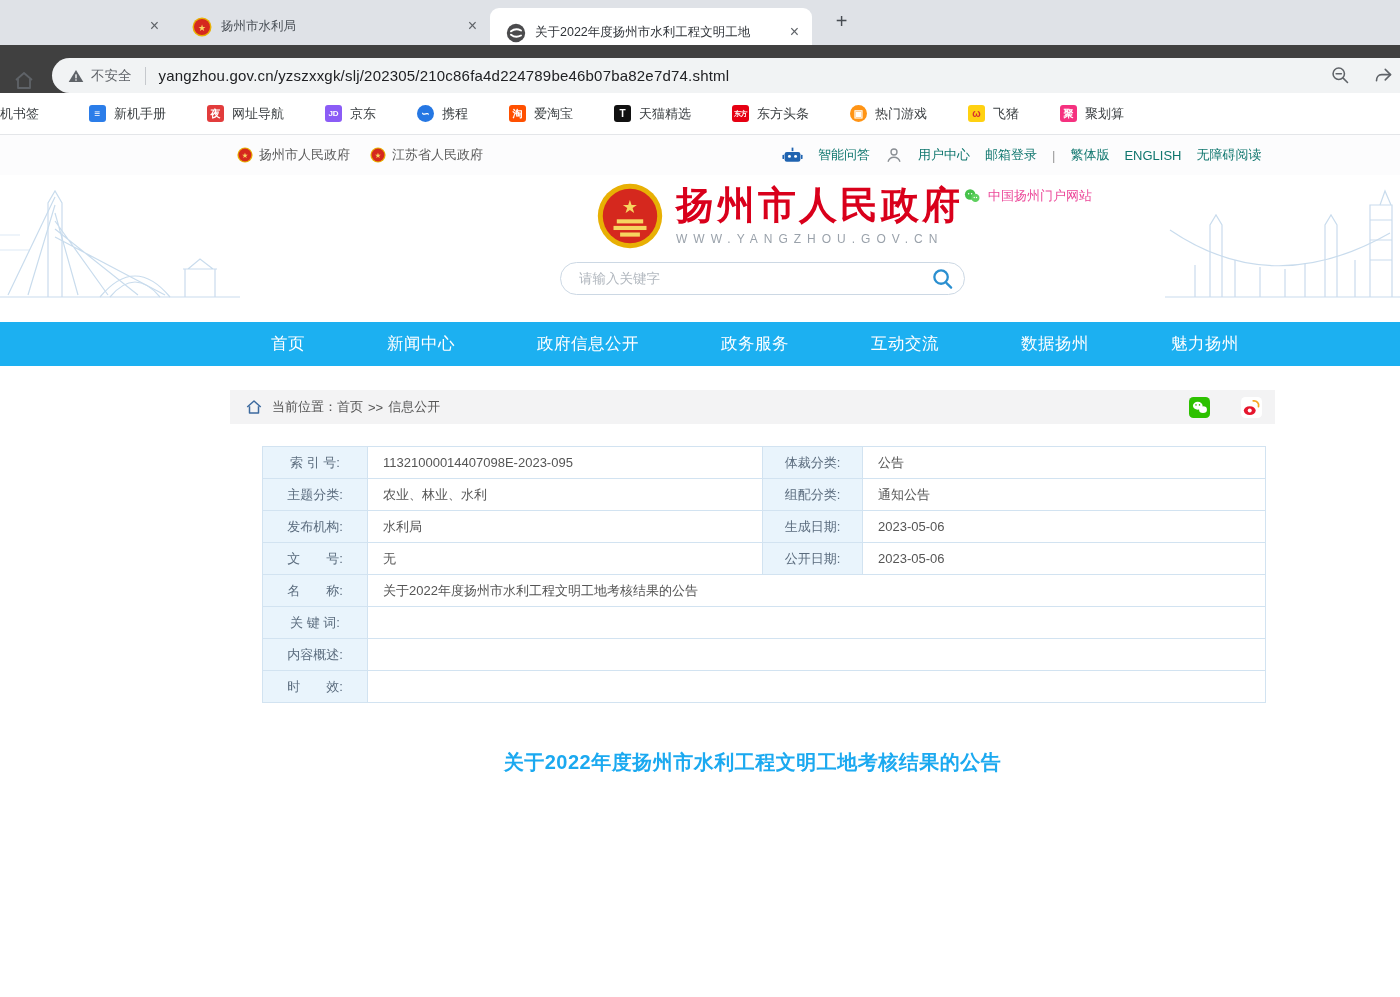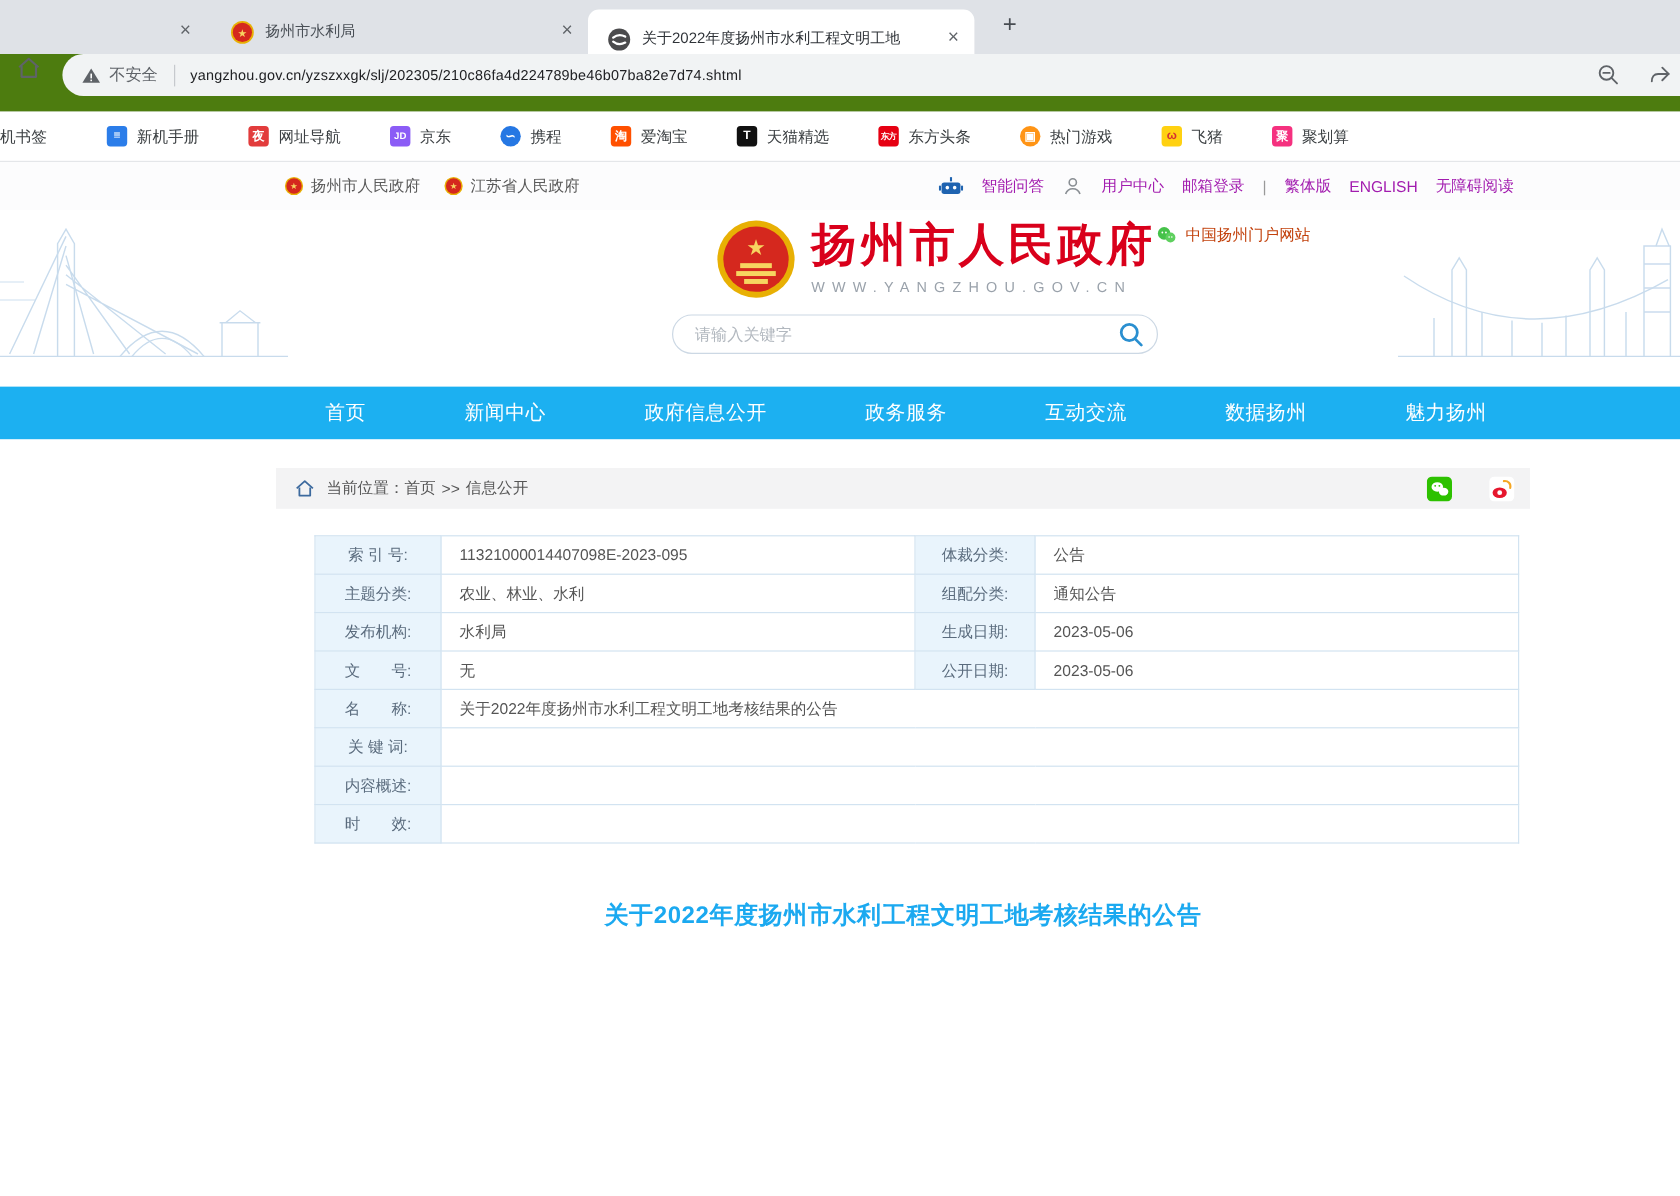--- a/index.html
+++ b/index.html
@@ -16,54 +16,54 @@
   .tab-2 { left:172px; width:318px; padding:0 8px 0 20px; }
   .tab-active { left:490px; width:322px; background:#fff; border-radius:9px 9px 0 0; padding:12px 8px 0 16px; color:#2f3338; }
   .tab .ttl { flex:1; overflow:hidden; white-space:nowrap; position:relative; margin-left:9px; }
   .tab .ttl::after { content:""; position:absolute; right:0; top:0; width:26px; height:100%;
     background:linear-gradient(to right, rgba(223,226,231,0), #dfe2e7); }
   .tab-active .ttl::after { background:linear-gradient(to right, rgba(255,255,255,0), #fff); }
   .tab-close { width:19px; height:19px; line-height:17px; text-align:center; border-radius:50%; color:#5f6368; font-size:16px; flex:none; }
   .favicon { width:20px; height:20px; flex:none; }
   .favicon svg { width:20px; height:20px; display:block; }
   .newtab { position:absolute; left:828px; top:9px; width:27px; height:27px; text-align:center; line-height:25px; font-size:20px; color:#474c52; border-radius:50%; }
-  .toolbar { height:48px; background:#4d7c0f; display:flex; align-items:flex-start; }
+  .toolbar { height:48px; background:#404040; display:flex; align-items:flex-end; }
   .icon-24 svg { width:24px; height:24px; display:block; }
   .home-btn { margin:0 16px 0 12px; }
   .omnibox { position:relative; flex:1; height:35px; background:#f1f3f4; border-radius:18px; margin-right:-22px; display:flex; align-items:center; padding-left:16px; }
   .warn { display:flex; align-items:center; gap:7px; color:#5f6368; font-size:13.5px; }
   .warn svg { width:16px; height:16px; }
   .omni-sep { width:1px; height:18px; background:#c6c9cd; margin:0 13px; }
-  .url { font-size:12px; color:#202124; letter-spacing:.2px; }
+  .url { font-size:15px; color:#202124; letter-spacing:.2px; }
   .omni-icons { position:absolute; right:28px; display:flex; gap:22px; align-items:center; }
   .omni-icons svg { width:21px; height:21px; display:block; }
   .bookmarks { height:42px; background:#fff; display:flex; align-items:center; border-bottom:1px solid #e4e6e9; }
   .bk { display:flex; align-items:center; gap:8px; margin-right:41px; font-size:13px; color:#3c4043; white-space:nowrap; }
   .bk-first { margin-left:0; margin-right:50px; }
   .bk-icon { width:17px; height:17px; border-radius:3px; font-size:10px; font-weight:bold; display:flex; align-items:center; justify-content:center; flex:none; }
   .bk-circle { border-radius:50%; }
   .bk-sm { font-size:7px; letter-spacing:-0.5px; }
   
   .utility { height:40px; position:relative; background:#fcfcfd; font-size:13px; color:#5a5a5a; }
   .util-left { position:absolute; left:237px; top:0; height:40px; display:flex; align-items:center; gap:20px; }
   .gov-link { display:flex; align-items:center; gap:6px; color:#5a5a5a; text-decoration:none; }
   .icon-16 svg { width:16px; height:16px; display:block; }
   .icon-18 svg { width:18px; height:18px; display:block; }
   .icon-21 svg { width:21px; height:21px; display:block; }
   .util-right { position:absolute; left:782px; top:0; height:40px; display:flex; align-items:center; gap:15px; color:#4a4a4a; }
-  .util-right .lnk { text-decoration:none; color:#a21caf;text-align:center; }
+  .util-right .lnk { text-decoration:none; color:#0f766e;text-align:center; }
   .util-sep { color:#999; }
   .masthead { height:147px; position:relative; background:#fff; }
   .art { position:absolute; top:0; opacity:.9; }
   .art-left { left:0; } .art-right { right:0; }
   .logo { position:absolute; left:597px; top:8px; display:flex; gap:13px; align-items:center; }
   .logo-emblem svg { width:66px; height:66px; display:block; }
   .site-name { font-size:38px; font-weight:bold; color:#d9001b; letter-spacing:3px; line-height:1.05; margin:0; }
   .site-url { font-size:12px; color:#9aa2ab; letter-spacing:6px; margin-top:7px; }
-  .portal { position:absolute; left:963px; top:12px; display:flex; gap:7px; align-items:center; font-size:13px; color:#c2410c; }
+  .portal { position:absolute; left:963px; top:12px; display:flex; gap:7px; align-items:center; font-size:13px; color:#ec4899; }
   .search { position:absolute; left:560px; top:87px; width:405px; height:33px; border:1px solid #ccd8e4; border-radius:17px; display:flex; align-items:center; background:#fff; }
   .search input { border:none; outline:none; flex:1; padding:0 8px 0 18px; font-size:13.5px; color:#333; background:transparent; font-family:"Liberation Sans",sans-serif; }
   .search input::placeholder { color:#b2b8bf; }
   .search-btn { width:44px; display:flex; justify-content:center; align-items:center; background:none; border:none; cursor:pointer; }
   .search-btn svg { width:23px; height:23px; }
   .mainnav { height:44px; background:#1cb0f1; }
   .nav-inner { margin-left:230px; width:1050px; height:100%; display:flex; justify-content:space-around; align-items:center; }
   .nav-item { color:#fff; font-size:16.5px; text-decoration:none; letter-spacing:.5px; }
   
   .content { margin-left:230px; width:1045px; }

